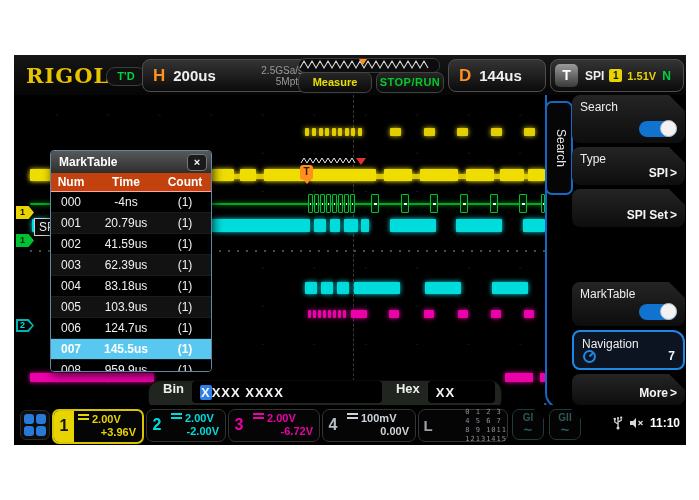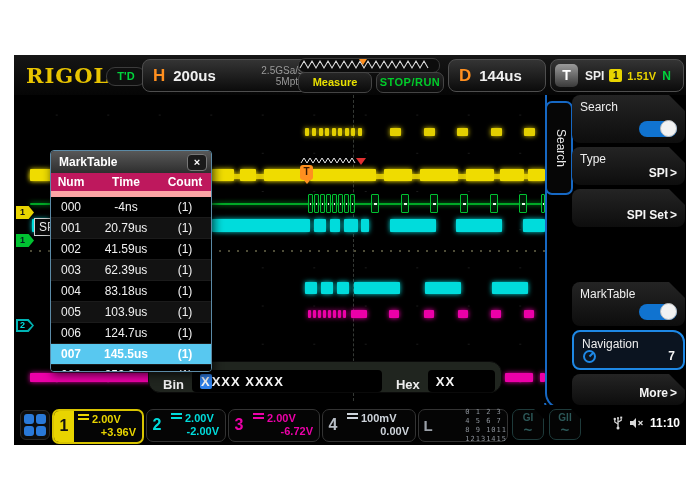--- a/index.html
+++ b/index.html
@@ -45,29 +45,29 @@
   .chmark .n{position:absolute;left:0;top:0;width:13px;text-align:center;}
   .spi-label{position:absolute;left:20px;top:123px;padding:0 4px;background:#0a0a0a;border:1px solid #cfcfcf;color:#f2f2f2;font:12px/16px "Liberation Sans",sans-serif;z-index:3;}
   .miniz{position:absolute;left:286px;top:61px;z-index:3;}
   .tflag{position:absolute;left:286px;top:70px;width:13px;height:15px;background:#ff8f1f;border-radius:3px;color:#3a1a00;font:bold 10px/14px "Liberation Sans",sans-serif;text-align:center;z-index:3;}
   .tflag:after{content:"";position:absolute;left:3px;bottom:-4px;border:4px solid transparent;border-top:5px solid #ff8f1f;border-bottom:0;}
 
   
   .dlg{position:absolute;left:36px;top:95px;width:160px;height:220px;background:#000;border:1px solid #5b8aa6;border-radius:4px;z-index:20;box-shadow:2px 3px 10px rgba(0,0,0,.7);overflow:hidden;}
   .dlg-title{height:22px;background:linear-gradient(#585858,#2e2e2e);color:#fff;font:bold 12px/22px "Liberation Sans",sans-serif;padding-left:8px;position:relative;}
   .dlg-close{position:absolute;right:4px;top:3px;width:18px;height:15px;background:#1a1a1a;border:1px solid #777;border-radius:4px;color:#fff;font:bold 11px/14px "Liberation Sans",sans-serif;text-align:center;cursor:pointer;}
-  .thead{display:flex;height:18px;background:#be185d;border-bottom:6px solid #fca5a5;color:#fff;font:bold 12px/18px "Liberation Sans",sans-serif;}
+  .thead{display:flex;height:18px;background:#c2410c;border-bottom:1px solid #fca5a5;color:#fff;font:bold 12px/18px "Liberation Sans",sans-serif;}
   .mrow{display:flex;height:20px;color:#f0f0f0;font:12px/20px "Liberation Sans",sans-serif;border-bottom:1px solid #1b1b1b;background:#000;}
   .mrow:nth-child(even){background:#121212;}
   .mrow.sel{background:#58c8f0;color:#fff;font-weight:bold;}
   .mcell{text-align:center;}
   .c0{width:40px;} .c1{width:70px;} .c2{width:48px;text-align:center;}
 
   
-  .decodebar{position:absolute;left:134px;top:306px;width:352px;height:30px;background:#20251f;border:1px solid #0a0a0a;border-radius:12px;z-index:15;display:flex;align-items:flex-end;}
+  .decodebar{position:absolute;left:134px;top:325px;width:352px;height:30px;background:#20251f;border:1px solid #0a0a0a;border-radius:12px;z-index:15;display:flex;align-items:flex-start;}
   .dec-label{color:#eee;font:bold 13px "Liberation Sans",sans-serif;margin:0 8px 0 14px;}
   .dec-field{background:#000;border-radius:4px;height:22px;display:flex;align-items:center;padding:0 8px;color:#f4f4f4;font:bold 13px "Liberation Sans",sans-serif;letter-spacing:1px;}
   .bin-field{width:190px;}
   .hex-field{width:56px;margin-right:6px;}
   .selchar{background:#2e7fe8;padding:0 1px;border-radius:2px;}
 
   
   .sidebar{position:absolute;left:531px;top:40px;width:141px;height:312px;background:#000;z-index:25;border-left:2px solid #1668c4;border-bottom:2px solid #1668c4;border-bottom-left-radius:16px;}
   .side-tab{position:absolute;left:-2px;top:6px;width:24px;height:90px;background:#060606;border:2px solid #1668c4;border-radius:7px;color:#e8e8e8;font:12px "Liberation Sans",sans-serif;writing-mode:vertical-rl;text-align:center;line-height:20px;}
   .mitem{position:absolute;left:25px;width:113px;background:linear-gradient(#242424,#0d0d0d);border-radius:8px;clip-path:polygon(0 0,calc(100% - 16px) 0,100% 16px,100% 100%,0 100%);color:#eee;font:12px "Liberation Sans",sans-serif;padding:5px 8px;box-sizing:border-box;}

